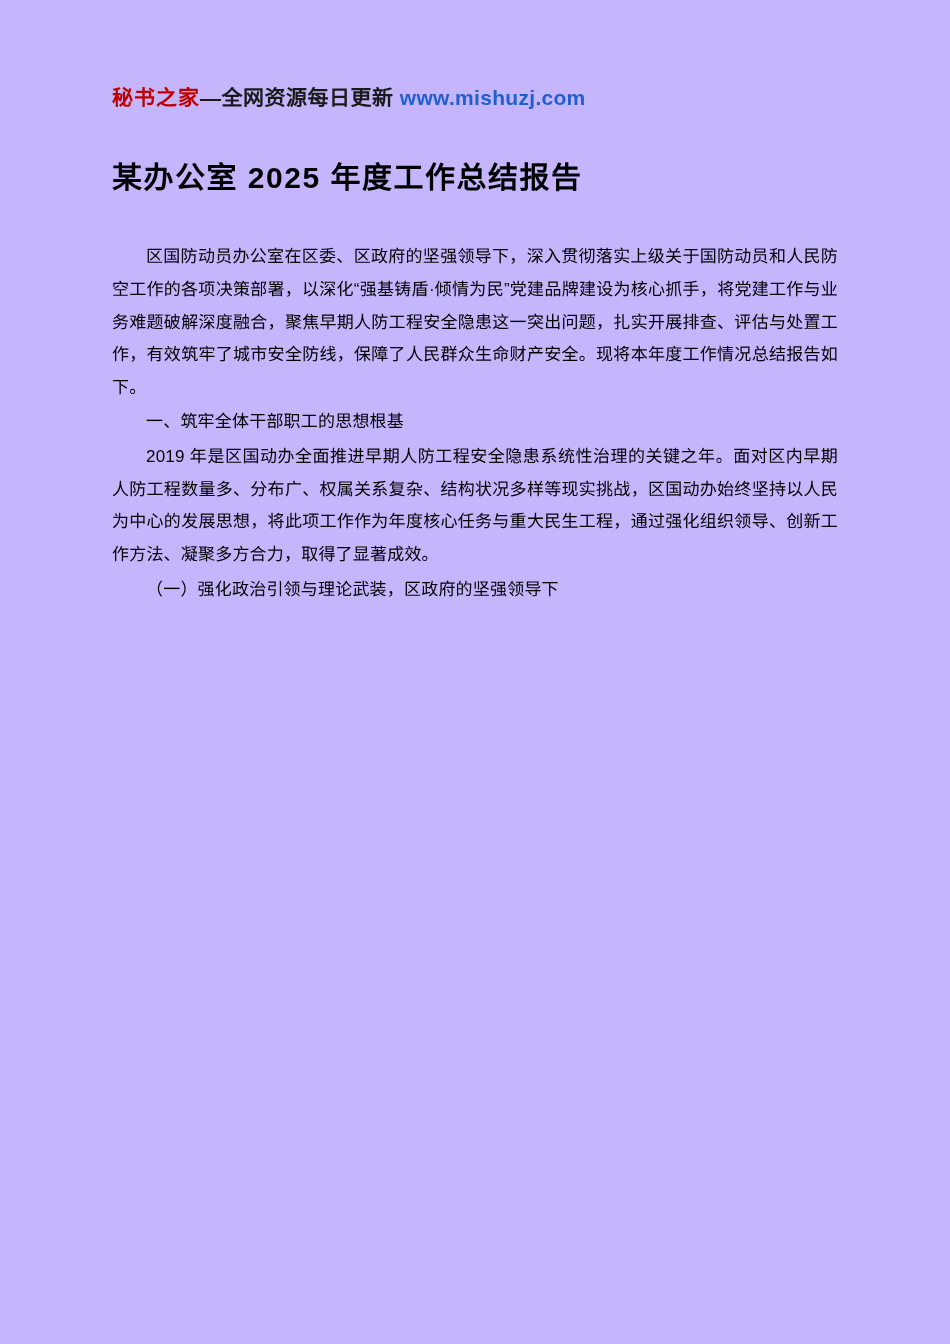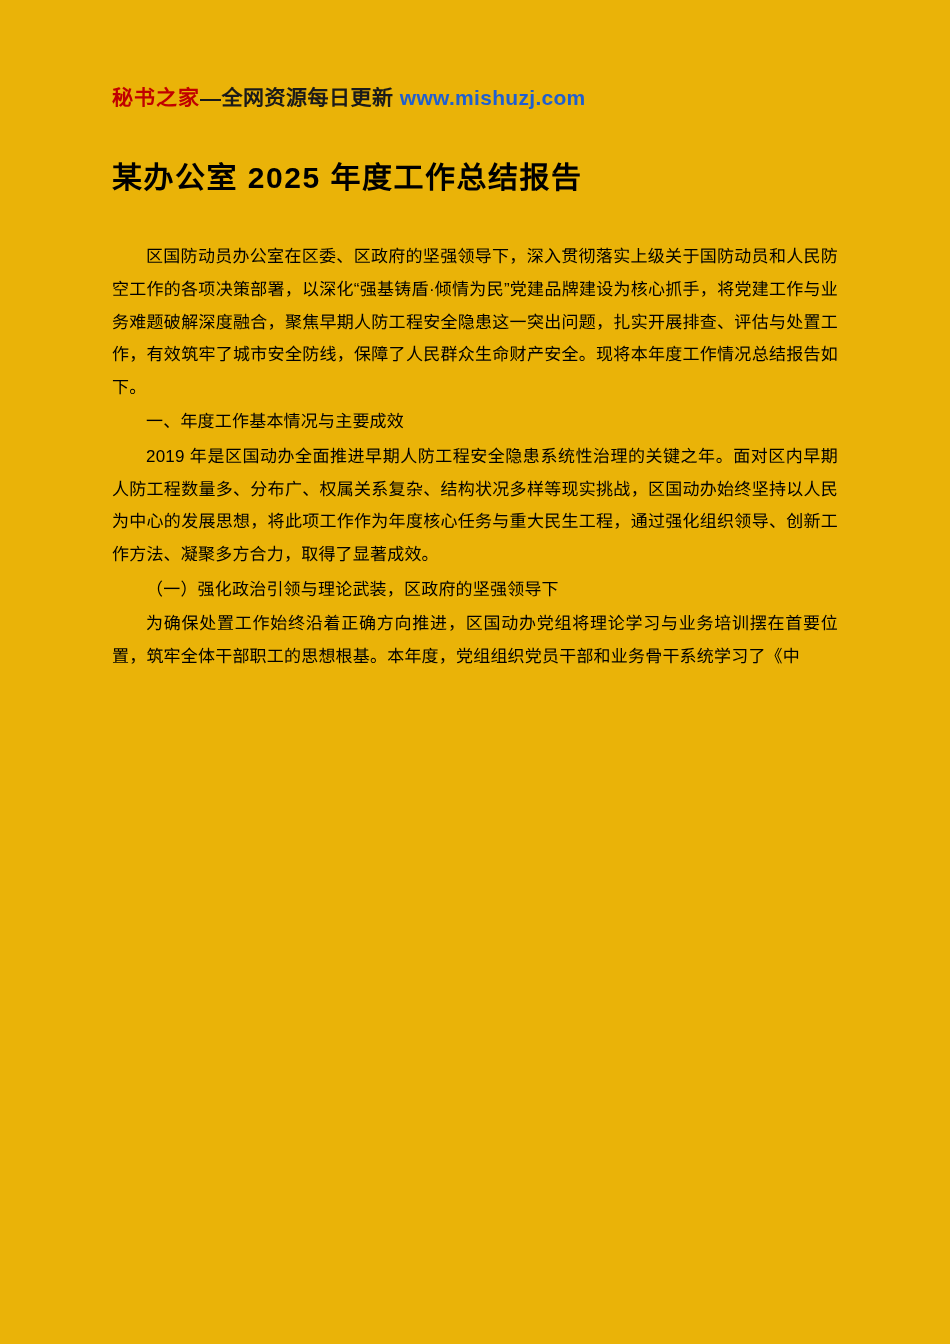--- a/index.html
+++ b/index.html
@@ -12,21 +12,21 @@
     width: 950px;
     height: 1344px;
     font-family: "Liberation Sans", "DejaVu Sans", sans-serif;
     color: #000000;
     overflow: hidden;
   }
   .page {
     position: relative;
     width: 950px;
     height: 1344px;
-    background: #eab308;
+    background: #c4b5fd;
     box-sizing: border-box;
     padding: 84px 112px 40px 112px;
   }
   .watermark {
     font-size: 21px;
     line-height: 1.3;
     margin-bottom: 46px;
     white-space: nowrap;
     letter-spacing: 0.5px;
   }
@@ -72,18 +72,17 @@
 
 <div class="page">
 
   <div class="watermark">
     <span class="brand">秘书之家</span><span class="tagline">—全网资源每日更新</span> <span class="url">www.mishuzj.com</span>
   </div>
 
   <h1 class="doc-title">某办公室 2025 年度工作总结报告</h1>
 
   <p class="para indent">区国防动员办公室在区委、区政府的坚强领导下，深入贯彻落实上级关于国防动员和人民防空工作的各项决策部署，以深化“强基铸盾·倾情为民”党建品牌建设为核心抓手，将党建工作与业务难题破解深度融合，聚焦早期人防工程安全隐患这一突出问题，扎实开展排查、评估与处置工作，有效筑牢了城市安全防线，保障了人民群众生命财产安全。现将本年度工作情况总结报告如下。</p>
-  <p class="para heading">一、年度工作基本情况与主要成效</p>
+  <p class="para heading">一、筑牢全体干部职工的思想根基</p>
   <p class="para indent">2019 年是区国动办全面推进早期人防工程安全隐患系统性治理的关键之年。面对区内早期人防工程数量多、分布广、权属关系复杂、结构状况多样等现实挑战，区国动办始终坚持以人民为中心的发展思想，将此项工作作为年度核心任务与重大民生工程，通过强化组织领导、创新工作方法、凝聚多方合力，取得了显著成效。</p>
   <p class="para heading">（一）强化政治引领与理论武装，区政府的坚强领导下</p>
-  <p class="para indent">为确保处置工作始终沿着正确方向推进，区国动办党组将理论学习与业务培训摆在首要位置，筑牢全体干部职工的思想根基。本年度，党组组织党员干部和业务骨干系统学习了《中</p>
 
 </div>
 
 </body></html>

